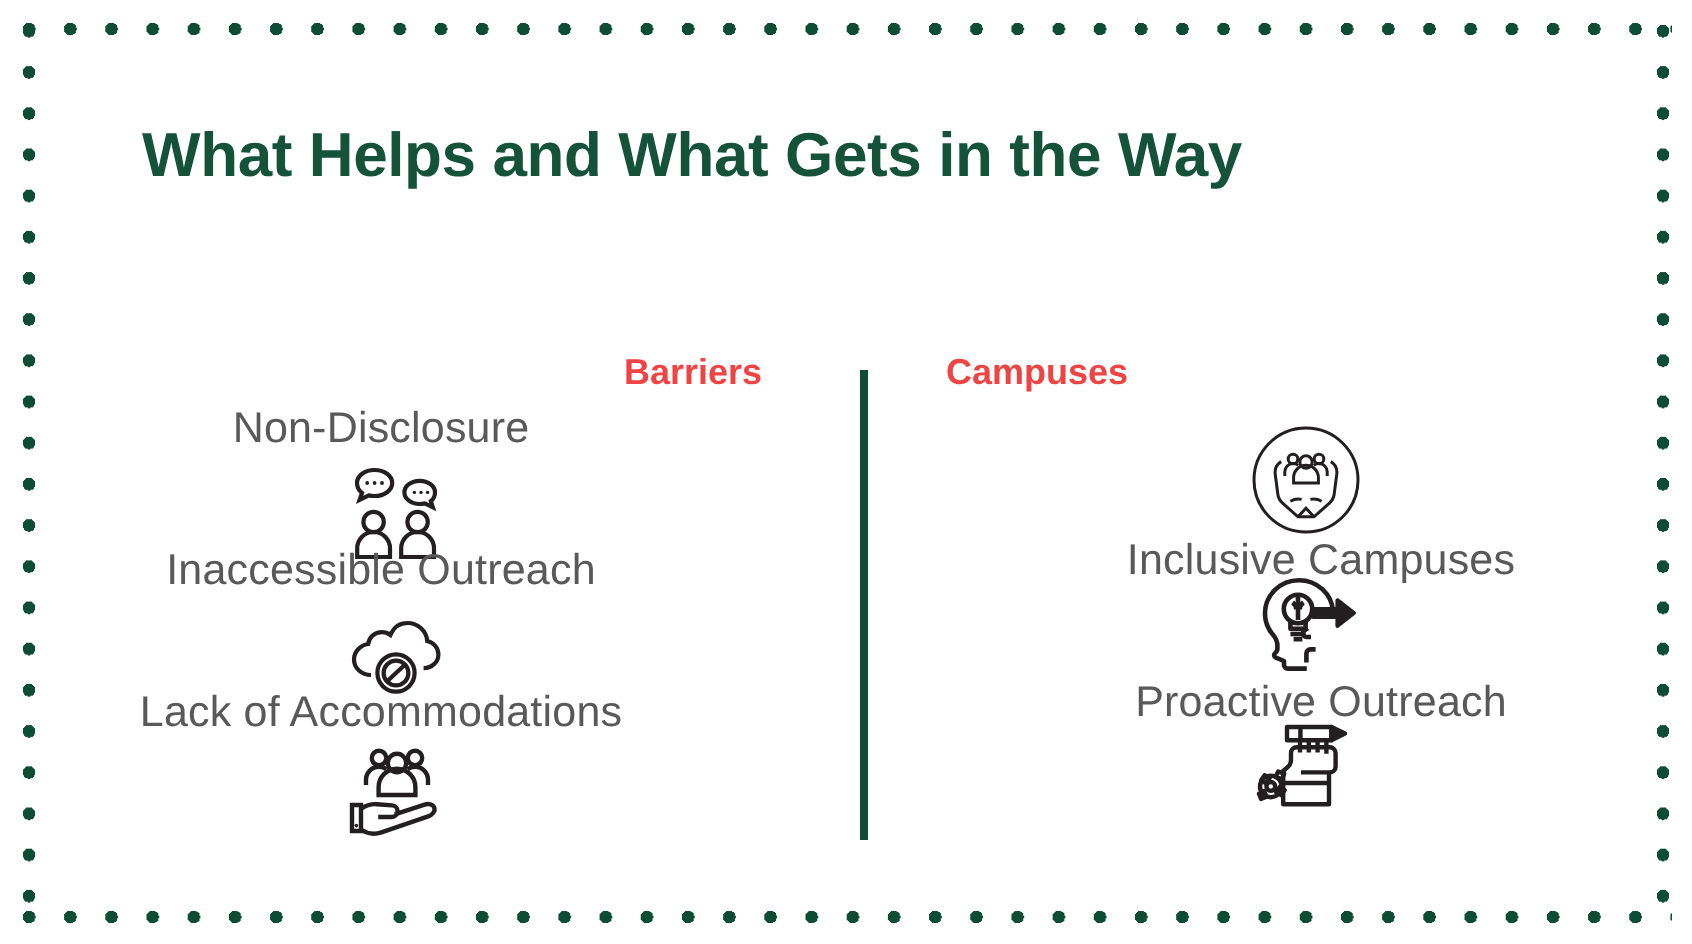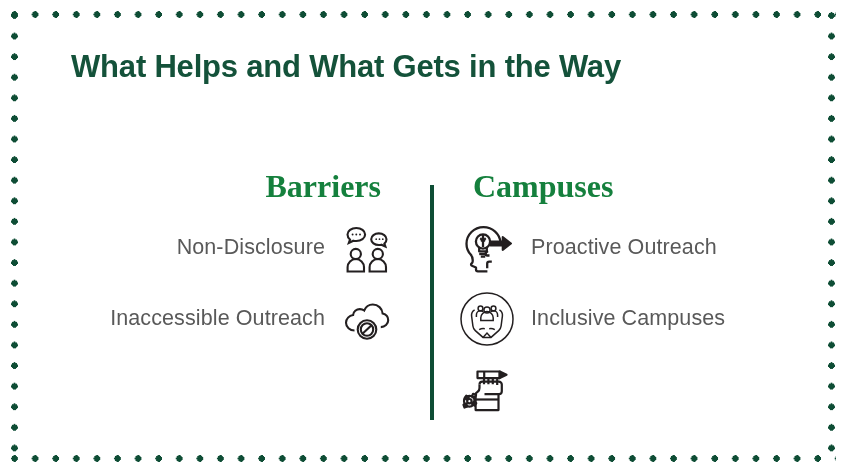--- a/index.html
+++ b/index.html
@@ -41,21 +41,21 @@
     background-image: radial-gradient(circle 3.2px at 3.5px 4.5px, #0e4d35 99%, rgba(0,0,0,0) 100%);
     background-size: 7px 20.6px;
     background-repeat: repeat-y;
   }
   .dot-edge.left  { left: 11px; }
   .dot-edge.right { left: 828px; }
 
   
   .title {
     position: absolute;
-    top: 49px;
+    top: 60px;
     left: 0;
     width: 692px;
     text-align: center;
     color: #14523a;
     font-size: 31px;
     font-weight: bold;
     letter-spacing: -0.2px;
     font-family: "Liberation Sans", sans-serif;
   }
 
@@ -68,44 +68,44 @@
     height: 285px;
     display: flex;
     flex-direction: row;
   }
   .col {
     width: 423px;
     box-sizing: border-box;
     position: relative;
   }
   .col-head {
-    color: #15803d;
-    font-size: 32px;
+    color: #ef4444;
+    font-size: 18px;
     font-weight: bold;
     height: 52px;
     line-height: 52px;
-    font-family: Liberation Serif, serif;
   }
   .col.left .col-head  { text-align: right; padding-right: 42px; }
   .col.right .col-head { text-align: left;  padding-left: 50px; }
 
   .divider {
     position: absolute;
     left: 430px;
     top: 185px;
     width: 4px;
     height: 235px;
     background: #0e4d35;
   }
 
   .rows { display: flex; flex-direction: column; }
   .row {
     display: flex;
     align-items: center;
     height: 71px;
+    flex-direction: column;
   }
   .col.left .row  { justify-content: flex-end; padding-right: 28px; }
   .col.right .row { justify-content: flex-start; padding-left: 36px; }
 
   .row-label {
     color: #595959;
     font-size: 21.5px;
     font-weight: normal;
     white-space: nowrap;
     letter-spacing: 0.1px;
@@ -168,27 +168,62 @@
           <span class="icon">
             <svg width="52" height="52" viewBox="0 0 52 52" fill="none" stroke="#231F20" stroke-width="2.1">
               <path d="M13.5 37.5c-4.7 0-8.5-3.5-8.5-7.8 0-3.9 3.1-7.1 7.1-7.7.3-3.3 3.2-5.9 6.8-5.9 1.6 0 3.1.5 4.3 1.4C24.8 13.7 28 11.5 31.8 11.5c5.2 0 9.5 4 9.8 9 3.2.7 5.6 3.4 5.6 6.7 0 3.8-3.3 6.9-7.4 6.9"></path>
               <circle cx="26" cy="36.5" r="9.3"></circle>
               <circle cx="26" cy="36.5" r="6.2"></circle>
               <line x1="21.2" y1="41" x2="30.8" y2="32"></line>
             </svg>
           </span>
         </div>
 
+        <div class="row">
+          <span class="row-label">Lack of Accommodations</span>
+          <span class="icon">
+            <svg width="54" height="54" viewBox="0 0 54 54" fill="none" stroke="#231F20" stroke-width="2.2">
+              <circle cx="18.5" cy="9" r="3.6"></circle>
+              <path d="M12 22.5v-2.6c0-3.6 2.9-6.5 6.5-6.5 1.4 0 2.7.4 3.7 1.2"></path>
+              <circle cx="36.5" cy="9" r="3.6"></circle>
+              <path d="M43 22.5v-2.6c0-3.6-2.9-6.5-6.5-6.5-1.4 0-2.7.4-3.7 1.2"></path>
+              <circle cx="27.5" cy="11.5" r="4.6"></circle>
+              <path d="M18.3 27.5v-3.9c0-5.1 4.1-9.2 9.2-9.2s9.2 4.1 9.2 9.2v3.9z"></path>
+              <path d="M5 32.5h4.5v13H5z"></path>
+              <circle cx="7.2" cy="42.8" r="0.9" fill="#231F20" stroke="none"></circle>
+              <path d="M9.8 34.2c2.4-1.6 5-2.3 7.6-2.1l7.6.6c1.6.1 2.8 1.4 2.8 2.9 0 1.6-1.3 2.9-2.9 2.9h-6.8"></path>
+              <path d="M9.8 45c3 1.9 6.6 2.3 9.9 1.2l23.4-8c2.2-.8 3.6-2.6 3.1-4.2-.5-1.7-2.7-2.4-4.9-1.7l-14.9 4.9"></path>
+            </svg>
+          </span>
+        </div>
 
       </div>
     </div>
 
     <div class="col right">
       <div class="col-head">Campuses</div>
       <div class="rows">
+
+        <div class="row">
+          <span class="icon">
+            <svg width="56" height="56" viewBox="0 0 56 56" fill="none" stroke="#231F20" stroke-width="1.5">
+              <circle cx="28" cy="28" r="26"></circle>
+              <circle cx="21.5" cy="17.5" r="2.4"></circle>
+              <path d="M17.4 26v-2.1c0-2.3 1.8-4.1 4.1-4.1 1 0 1.9.3 2.6.9"></path>
+              <circle cx="34.5" cy="17.5" r="2.4"></circle>
+              <path d="M38.6 26v-2.1c0-2.3-1.8-4.1-4.1-4.1-1 0-1.9.3-2.6.9"></path>
+              <circle cx="28" cy="19" r="3.1"></circle>
+              <path d="M21.8 29.5v-2.7c0-3.4 2.8-6.2 6.2-6.2s6.2 2.8 6.2 6.2v2.7z"></path>
+              <path d="M15.6 18.8c-2.2 1.3-3.3 3.7-3 6.2l1.3 10c.2 1.8 1.1 3.4 2.4 4.6l7.7 6.8h8l7.7-6.8c1.3-1.2 2.2-2.8 2.4-4.6l1.3-10c.3-2.5-.8-4.9-3-6.2"></path>
+              <path d="M24 46.4l4-4.3 4 4.3"></path>
+              <path d="M20.2 38.6c1.8-1 3.7-1.3 5.6-.9M35.8 38.6c-1.8-1-3.7-1.3-5.6-.9"></path>
+            </svg>
+          </span>
+          <span class="row-label">Inclusive Campuses</span>
+        </div>
 
         <div class="row">
           <span class="icon">
             <svg width="56" height="56" viewBox="0 0 56 56" fill="none" stroke="#231F20" stroke-width="2.3" stroke-linejoin="round">
               <path d="M41.5 22.5c-.6-8.6-8-15.4-17-15.4-9.4 0-17 7.4-17 16.6 0 4.2 1.6 8 4.2 10.9 1.3 1.5 2 3.4 2 5.3v1.4c0 .9-.4 1.7-1.1 2.2-.8.6-.7 1.9.3 2.3l4.1 1.7v1.9c0 1.1.9 1.9 1.9 1.9h9.5"></path>
               <path d="M28.2 48.3v-4.6c0-1.1.9-2 2-2h2.6"></path>
               <path d="M30.5 35.5h-2.2c-1 0-1.8-.8-1.8-1.8 0-.6.3-1.2.8-1.5l1.6-1.1"></path>
               <circle cx="24" cy="21.5" r="7.1"></circle>
               <path d="M20.2 27v4.4h7.6V27"></path>
               <line x1="20.2" y1="34" x2="27.8" y2="34"></line>
@@ -196,38 +231,20 @@
               <line x1="24" y1="14.4" x2="24" y2="27"></line>
               <path d="M21.3 18.2c1.2.9 1.8 2.2 1.8 3.6M26.7 18.2c-1.2.9-1.8 2.2-1.8 3.6"></path>
               <path d="M31.5 21.5h12.2v-4.4l8.3 6.4-8.3 6.4v-4.4H31.5z" fill="#231F20" stroke-width="2"></path>
             </svg>
           </span>
           <span class="row-label">Proactive Outreach</span>
         </div>
 
         <div class="row">
           <span class="icon">
-            <svg width="56" height="56" viewBox="0 0 56 56" fill="none" stroke="#231F20" stroke-width="1.5">
-              <circle cx="28" cy="28" r="26"></circle>
-              <circle cx="21.5" cy="17.5" r="2.4"></circle>
-              <path d="M17.4 26v-2.1c0-2.3 1.8-4.1 4.1-4.1 1 0 1.9.3 2.6.9"></path>
-              <circle cx="34.5" cy="17.5" r="2.4"></circle>
-              <path d="M38.6 26v-2.1c0-2.3-1.8-4.1-4.1-4.1-1 0-1.9.3-2.6.9"></path>
-              <circle cx="28" cy="19" r="3.1"></circle>
-              <path d="M21.8 29.5v-2.7c0-3.4 2.8-6.2 6.2-6.2s6.2 2.8 6.2 6.2v2.7z"></path>
-              <path d="M15.6 18.8c-2.2 1.3-3.3 3.7-3 6.2l1.3 10c.2 1.8 1.1 3.4 2.4 4.6l7.7 6.8h8l7.7-6.8c1.3-1.2 2.2-2.8 2.4-4.6l1.3-10c.3-2.5-.8-4.9-3-6.2"></path>
-              <path d="M24 46.4l4-4.3 4 4.3"></path>
-              <path d="M20.2 38.6c1.8-1 3.7-1.3 5.6-.9M35.8 38.6c-1.8-1-3.7-1.3-5.6-.9"></path>
-            </svg>
-          </span>
-          <span class="row-label">Inclusive Campuses</span>
-        </div>
-
-        <div class="row">
-          <span class="icon">
             <svg width="54" height="54" viewBox="0 0 54 54" fill="none" stroke="#231F20" stroke-width="2.2" stroke-linejoin="round">
               <path d="M17.5 8.5h22.2v6.6H17.5z"></path>
               <path d="M39.7 8.5l6.8 3.3-6.8 3.3z" fill="#231F20"></path>
               <line x1="24.2" y1="8.5" x2="24.2" y2="15.1"></line>
               <path d="M24 15.1v6.2M28.4 15.1v6.2M32.8 15.1v6.2M37.2 15.1v6.8"></path>
               <path d="M19.5 21.5c0-1.6 1.3-2.9 2.9-2.9h16.4c1.7 0 3 1.4 3 3v6.6c0 1.7-1.3 3-3 3H24.5"></path>
               <path d="M19.5 21.5v3.4c0 1.4-.6 2.8-1.7 3.7l-2.2 1.9v16.6h22.9V31.2"></path>
               <line x1="15.6" y1="36.5" x2="38.5" y2="36.5"></line>
               <path d="M11.8 33.4l1.3-2.6 3 1-1.1 2.8zM3.5 41.8l2.6-1.3 1.2 2.9-2.8 1.1zM6.3 32.6l2.5 1.5-1.8 2.6-2.4-1.6zM14.6 42.6l-2.5-1.5 1.8-2.6 2.4 1.6z"></path>
               <circle cx="9.4" cy="38.2" r="5.4"></circle>

